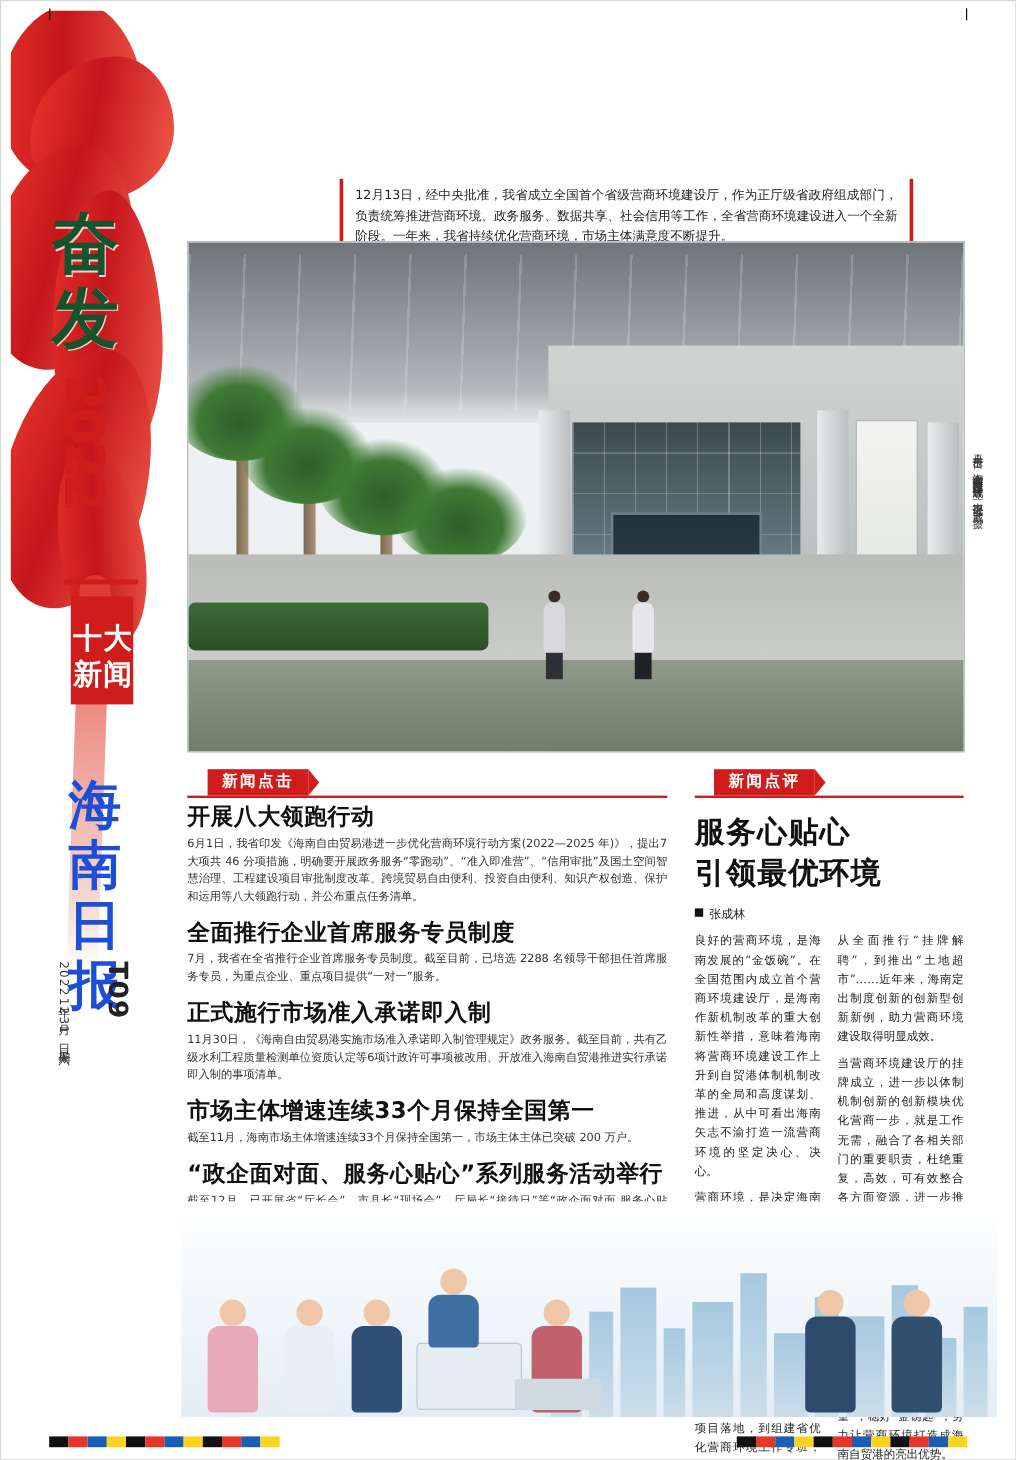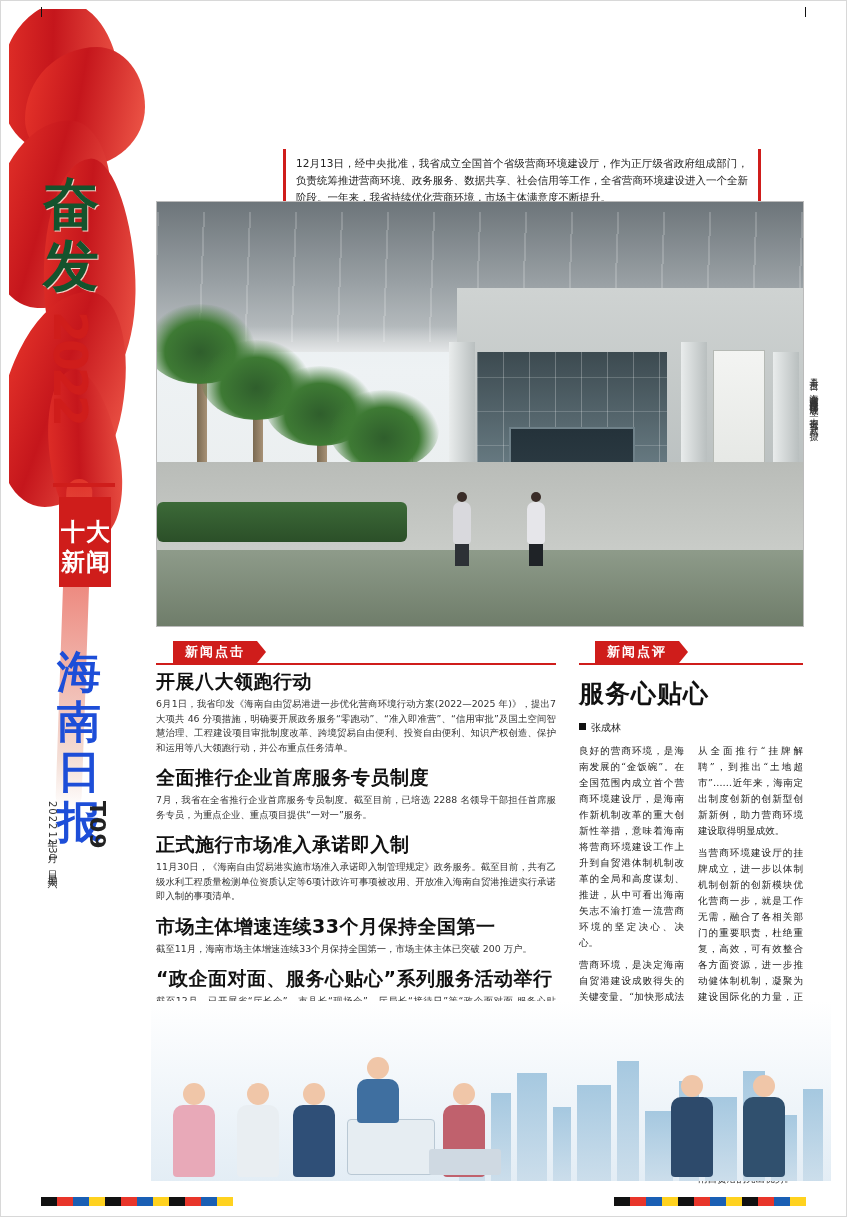--- a/index.html
+++ b/index.html
@@ -368,20 +368,21 @@
     </div>
     <div class="item">
       <h3>“政企面对面、服务心贴心”系列服务活动举行</h3>
       <p>截至12月，已开展省“厅长会”、市县长“现场会”、厅局长“接待日”等“政企面对面 服务心贴心”系列服务活动 1000 多场。</p>
     </div>
   </div>
 
   <div class="col-right">
     <div class="comment-title">
       <div>服务心贴心</div>
+      <div>引领最优环境</div>
     </div>
     <div class="byline">
       <span class="sq"></span><span>张成林</span>
     </div>
     <div class="comment-body">
       <p>良好的营商环境，是海南发展的“金饭碗”。在全国范围内成立首个营商环境建设厅，是海南作新机制改革的重大创新性举措，意味着海南将营商环境建设工作上升到自贸港体制机制改革的全局和高度谋划、推进，从中可看出海南矢志不渝打造一流营商环境的坚定决心、决心。</p>
       <p>营商环境，是决定海南自贸港建设成败得失的关键变量。“加快形成法治化、国际化、便利化的营商环境”，是习近平总书记和党中央对海南的深切期待。正是由于对营商环境的高度重视，省委将系列为“一本三基四梁八柱”战略框架的重要支柱之一，从设立自贸港试验田到重点项目落地，到组建省优化营商环境工作专班；从全面推行“挂牌解聘”，到推出“土地超市”……近年来，海南定出制度创新的创新型创新新例，助力营商环境建设取得明显成效。</p>
       <p>当营商环境建设厅的挂牌成立，进一步以体制机制创新的创新模块优化营商一步，就是工作无需，融合了各相关部门的重要职责，杜绝重复，高效，可有效整合各方面资源，进一步推动健体制机制，凝聚为建设国际化的力量，正是前衔管下打造一流营商环境的必由之本。</p>
       <p>我们当以此为契机，坚守一流营商环境的目标，充分发挥体制机制创新优势，更加注重“一盘棋”思维，更加注重高站位谋划，打好“建设量”，稳好“金钥匙”，努力让营商环境打造成海南自贸港的亮出优势。</p>
     </div>

